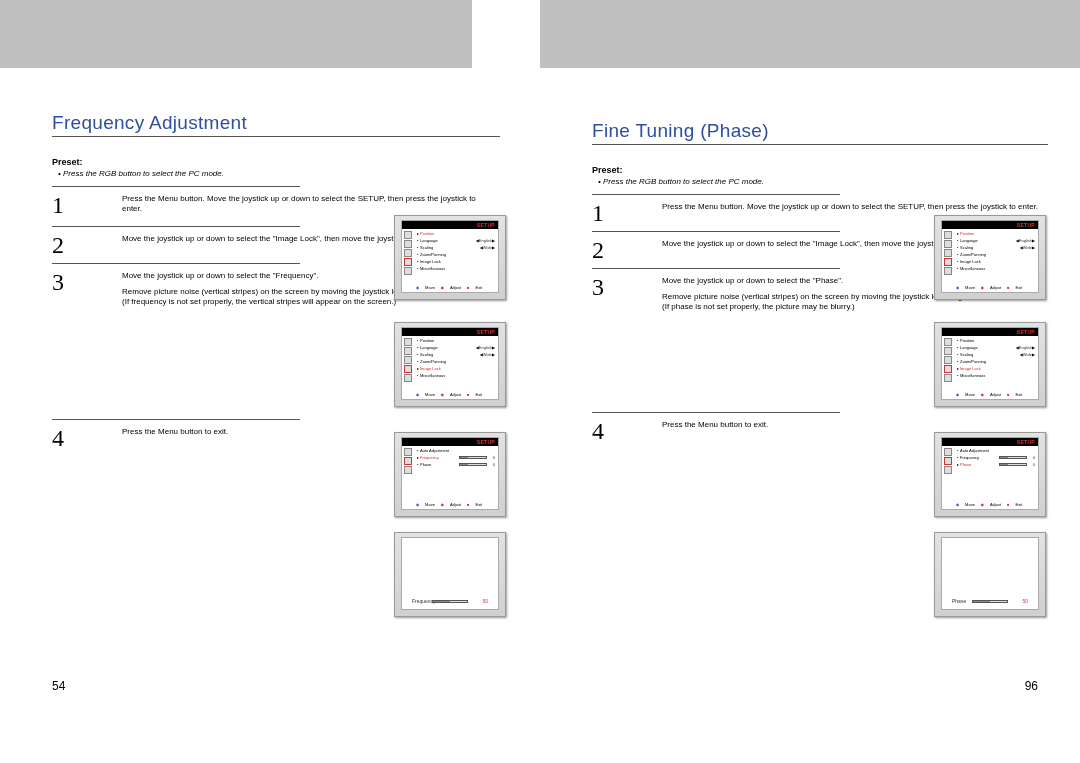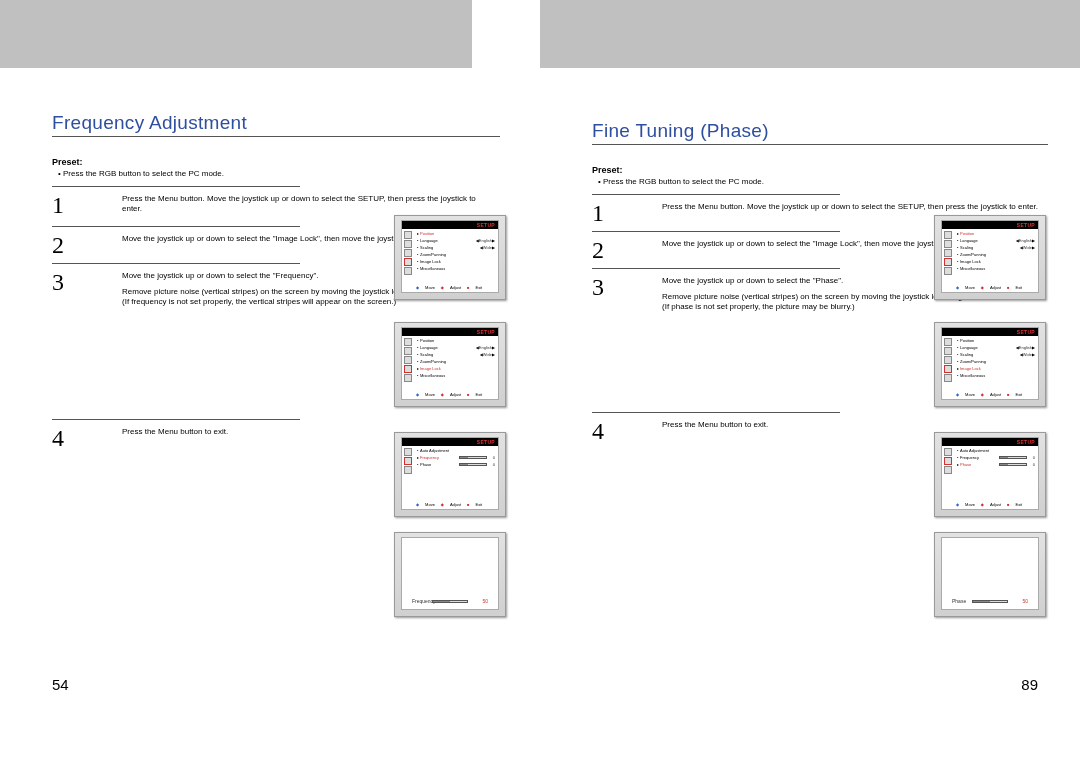--- a/index.html
+++ b/index.html
@@ -6,21 +6,21 @@
   body { width:1080px; height:763px; font-family:Arial,Helvetica,sans-serif; background:#fff; color:#000; }
   .top-bar { height:68px; display:flex; }
   .tb-left { width:472px; background:#c0c0c0; }
   .tb-mid { width:68px; background:#fff; }
   .tb-right { width:540px; background:#c0c0c0; }
   .content { height:635px; display:flex; padding:0 0 0 0; }
   .page { width:540px; padding:44px 40px 0 52px; position:relative; }
   .page.right { padding:52px 32px 0 52px; }
   h1 { font-size:19px; font-weight:400; color:#2e4ea0; border-bottom:1px solid #555; padding-bottom:2px; margin-bottom:20px; letter-spacing:0.3px; }
   .preset-label { font-weight:700; font-size:9px; margin-bottom:2px; }
-  .preset-text { font-size:8px; margin-bottom:8px; }
+  .preset-text { font-size:8px; margin-bottom:8px;font-style:italic; }
   .preset-text .bullet { padding-left:6px; }
   .step { display:flex; margin-bottom:4px; gap:10px; align-items:flex-start; }
   .step-num { font-size:24px; font-weight:400; width:16px; font-family:'Times New Roman',serif; line-height:1; padding-top:2px; }
   .step-body { flex:1; font-size:8px; line-height:1.25; padding-top:3px; padding-right:6px;margin-left:44px; }
   .step-body p { margin-bottom:6px; }
   .rule { height:1px; background:#555; width:248px; margin:6px 0 4px 0; }
   .mini { width:112px; height:85px; background:linear-gradient(#e2e2e2,#d0d0d0); border:1px solid #999; box-shadow:1px 1px 2px rgba(0,0,0,0.4); position:relative; font-size:4px; }
   .mini-inner { position:absolute; left:6px; top:4px; right:6px; bottom:6px; background:#fff; border:1px solid #aaa; }
   .mini-setup { position:absolute; top:0; left:0; right:0; height:8px; background:#000; text-align:right; color:#d33; font-size:5px; font-weight:700; padding-right:3px; line-height:8px; letter-spacing:0.3px; }
   .mini-icons { position:absolute; left:2px; top:10px; width:10px; display:flex; flex-direction:column; gap:1px; }
@@ -39,21 +39,21 @@
   .mini-slider-bar { position:absolute; left:26px; top:66px; width:30px; height:3px; background:linear-gradient(to right,#888 50%,#ddd 50%); border:0.5px solid #555; }
   .mini-slider-val { position:absolute; right:14px; top:64px; color:#c33; font-size:5px; }
   .mini-slider-lbl { position:absolute; left:6px; top:64px; font-size:5px; color:#333;}
   .mini-bar-only .mini-inner { background:#fff; }
   .mini-bar-only .mini-slider-bar { top:62px; left:30px; width:36px; }
   .mini-bar-only .mini-slider-val { top:60px; right:10px; }
   .mini-bar-only .mini-slider-lbl { top:60px; left:10px; }
   .mini-li.bar-row .bar { width:28px; height:3px; background:linear-gradient(to right,#888 30%,#ddd 30%); border:0.5px solid #555; margin-left:2px; }
   .mini-li.bar-row .bv { color:#333; margin-left:2px; width:6px; text-align:right;}
   .right-col { position:absolute; right:32px; width:114px; }
-  .page-num { position:absolute; bottom:10px; font-size:15px; }
+  .page-num { position:absolute; bottom:10px; font-size:12px; }
   .page .page-num.l { left:52px; }
   .page .page-num.r { right:42px; }
 </style>
 </head>
 <body>
 
 <div class="top-bar">
   <div class="tb-left"></div>
   <div class="tb-mid"></div>
   <div class="tb-right"></div>
@@ -447,15 +447,15 @@
     <div class="right-col" style="top:464px;">
       <div class="mini mini-bar-only">
         <div class="mini-inner">
           <span class="mini-slider-lbl">Phase</span>
           <span class="mini-slider-bar"></span>
           <span class="mini-slider-val">50</span>
         </div>
       </div>
     </div>
 
-    <div class="page-num r">89</div>
+    <div class="page-num r">96</div>
   </div>
 </div>
 
 </body></html>

